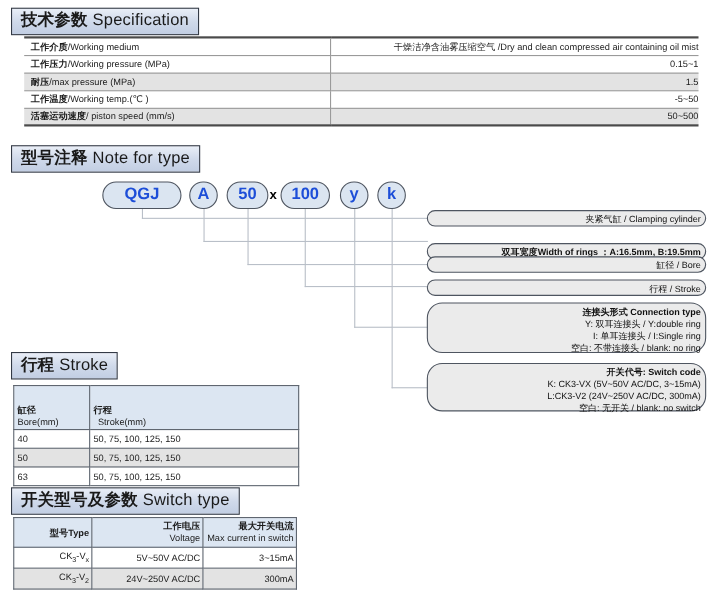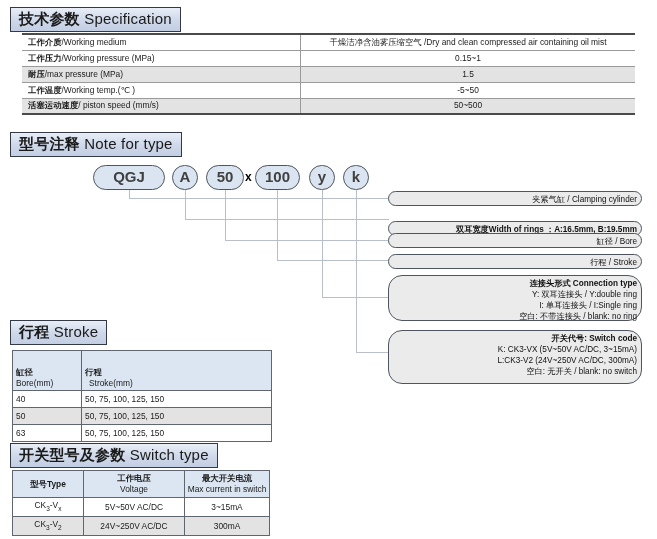--- a/index.html
+++ b/index.html
@@ -34,21 +34,21 @@
   
   table.dt {
     position: absolute;
     border-collapse: collapse;
     font-size: 8.4px;
     line-height: 11px;
   }
   table.dt td, table.dt th {
     border: 0;
     padding: 0;
-    text-align: center;
+    text-align: right;
     vertical-align: middle;
     font-weight: normal;
   }
 
   
   #spec-table {
     left: 22px;
     top: 33px;
     width: 613px;
   }
@@ -116,21 +116,21 @@
     left: 0; top: 160px;
     width: 657px; height: 230px;
   }
   .pill {
     position: absolute;
     border: 1.4px solid #4e5560;
     background: #dbe5f1;
     border-radius: 999px;
     text-align: center;
     font-weight: 700;
-    color: #404040;
+    color: #1d4ed8;
     box-sizing: border-box;
   }
   .pill.code { font-size: 15px; height: 25px; line-height: 22px; }
   .xmark {
     position: absolute;
     font-size: 12px;
     font-weight: 700;
     color: #000;
   }
   .callout {
@@ -244,21 +244,21 @@
 
   <div class="callout" style="left:388px; top:115px; width:254px; height:46px;">
     <span class="ttl">连接头形式 Connection type</span>
     <span class="row">Y: 双耳连接头 / Y:double ring</span>
     <span class="row">I: 单耳连接头 / I:Single ring</span>
     <span class="row">空白: 不带连接头 / blank: no ring</span>
   </div>
 
   <div class="callout one" style="left:388px; top:94px; width:254px;">行程 / Stroke</div>
 
-  <div class="callout" style="left:388px; top:170px; width:254px; height:54px;">
+  <div class="callout" style="left:388px; top:170px; width:254px; height:44px;">
     <span class="ttl">开关代号: Switch code</span>
     <span class="row">K: CK3-VX (5V~50V AC/DC, 3~15mA)</span>
     <span class="row">L:CK3-V2 (24V~250V AC/DC, 300mA)</span>
     <span class="row">空白: 无开关 / blank: no switch</span>
   </div>
 </div>
 
 <table class="dt" id="stroke-table">
   <tbody>
       <tr class="hdr">

